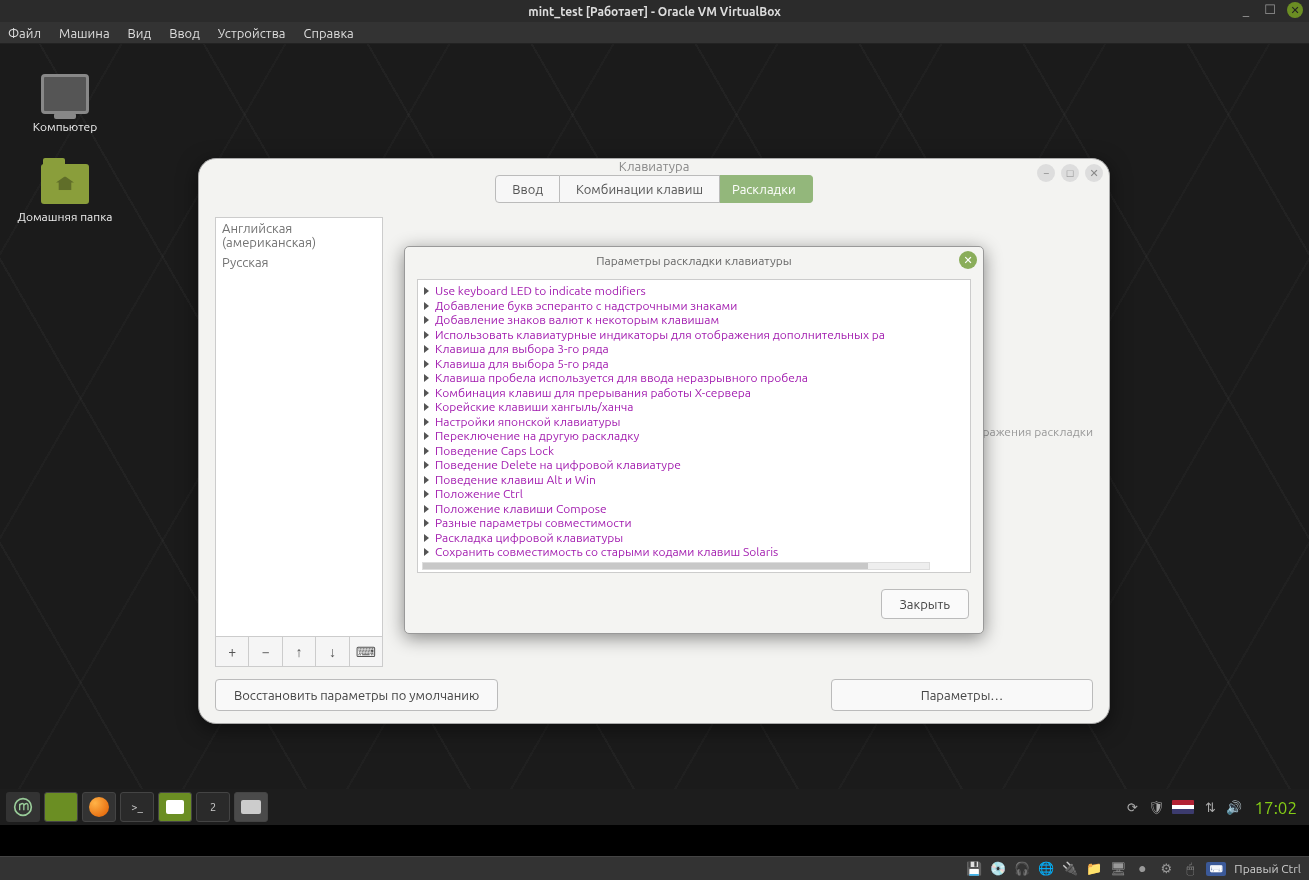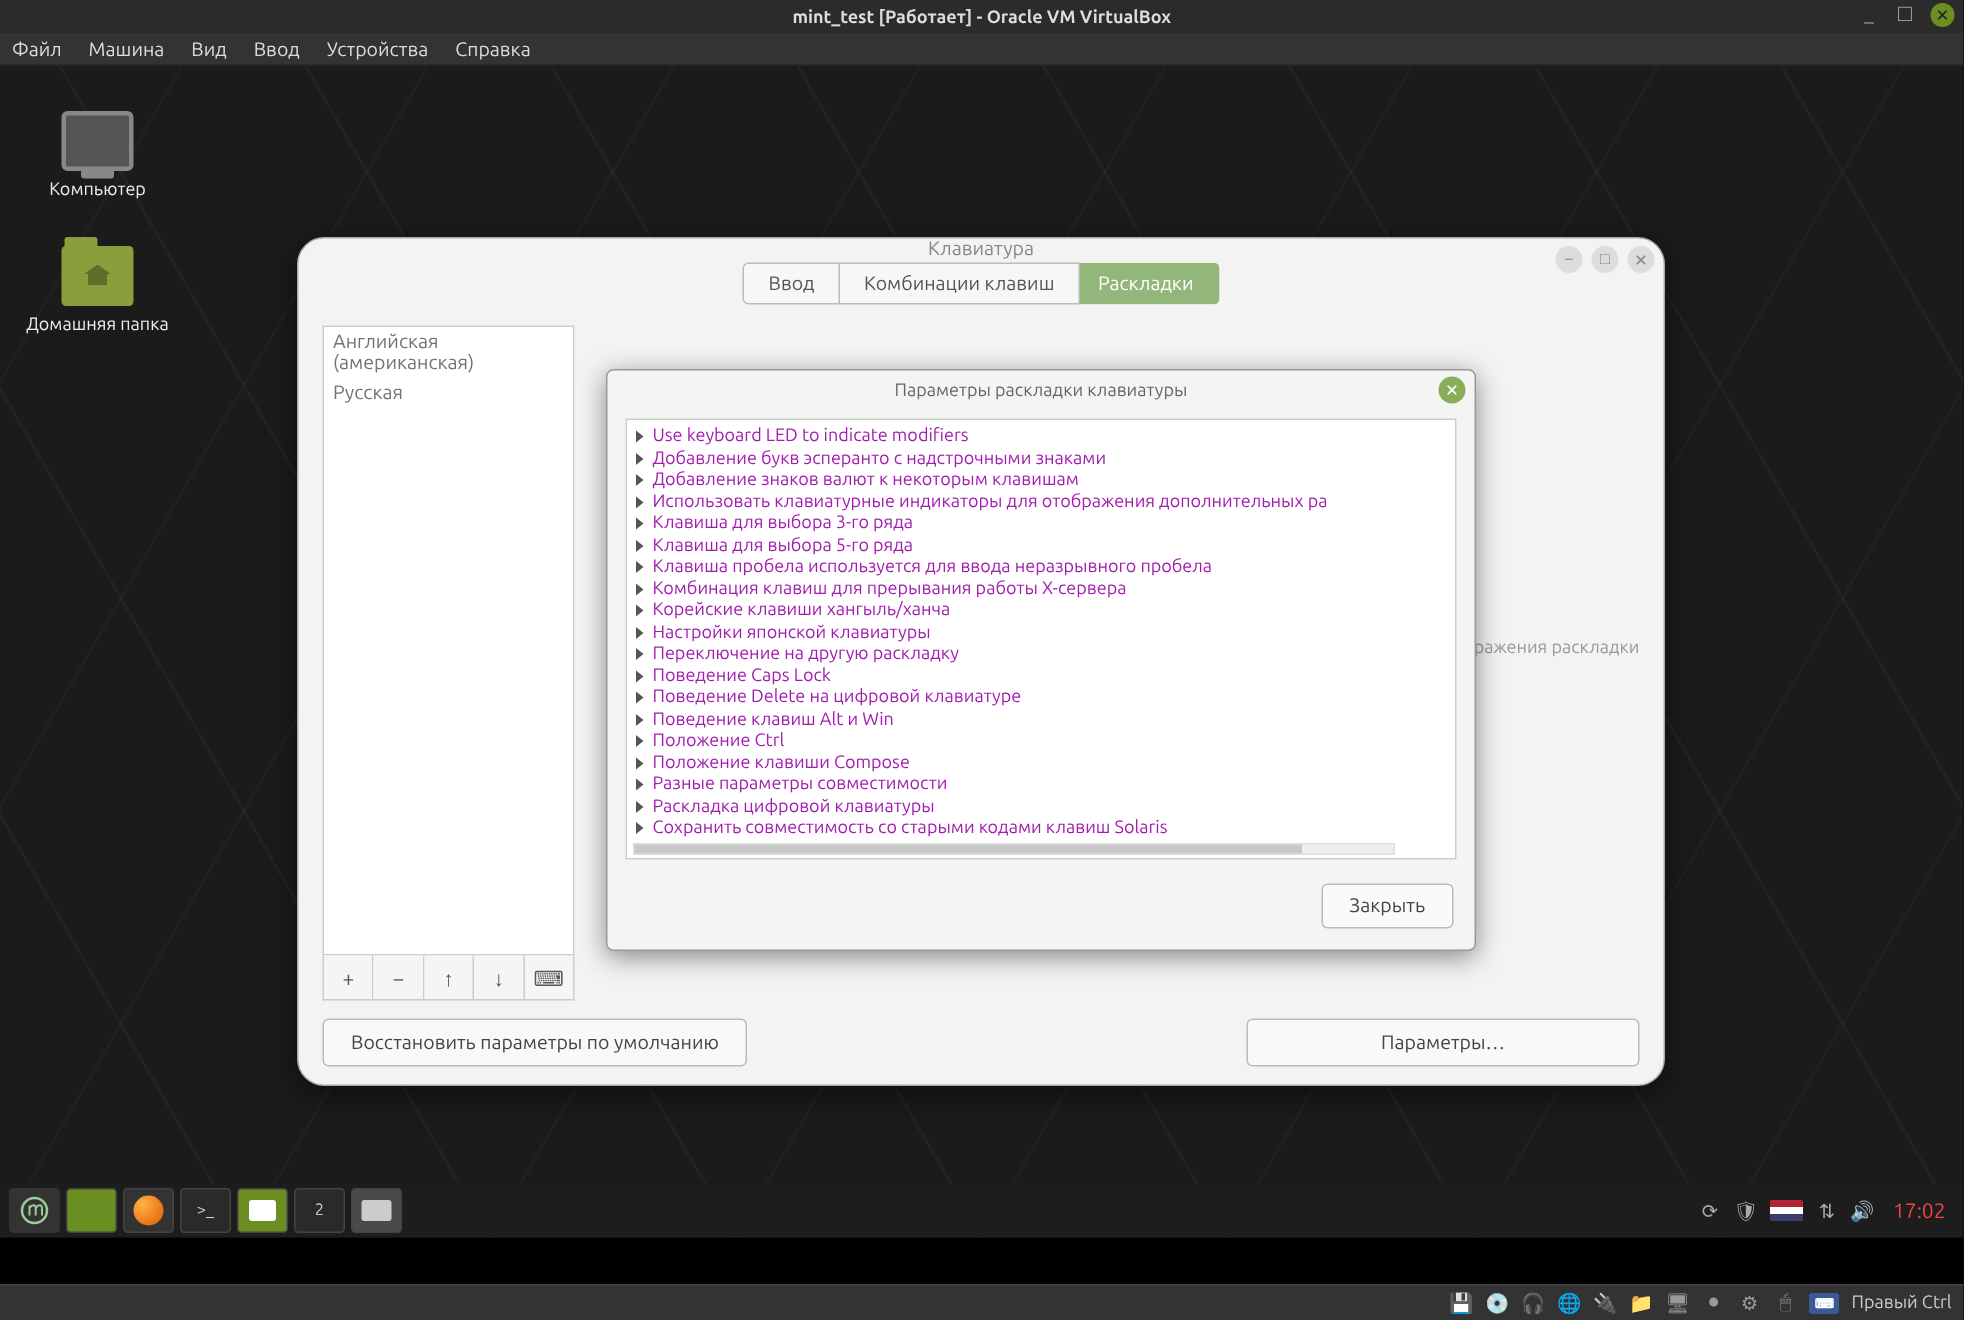--- a/index.html
+++ b/index.html
@@ -76,21 +76,21 @@
   .mint-menu { background:#333; }
   .mint-menu svg { width:20px; height:20px; }
   .task { background:#2a2a2a; border:1px solid #444; }
   .task.active { background:#4a4a4a; }
 
   
   .vb-status { position:absolute; left:0; right:0; bottom:0; height:24px; background:#333; border-top:1px solid #444; display:flex; align-items:center; justify-content:flex-end; padding:0 8px; gap:8px; color:#999; font-size:12px; }
   .vb-status .ico { width:16px; height:16px; display:inline-flex; align-items:center; justify-content:center; font-size:13px; }
   .vb-status .kbd-badge { width:20px; height:14px; background:#3b5998; border-radius:2px; display:flex; align-items:center; justify-content:center; color:#fff; font-size:9px; font-weight:bold; }
 
-  .clock { color:#ef4444; font-size:14px; margin-left:auto; margin-right:6px; }
+  .clock { color:#84cc16; font-size:17px; margin-left:auto; margin-right:6px; }
   .tray { display:flex; align-items:center; gap:8px; }
   .tray .ti { width:16px; height:16px; display:inline-flex; align-items:center; justify-content:center; color:#aaa; font-size:13px; }
 </style>
 </head>
 <body>
 
 <div class="vb-titlebar">
   <span class="vb-title">mint_test [Работает] - Oracle VM VirtualBox</span>
   <div class="vb-win-ctrls">
     <span>_</span>

